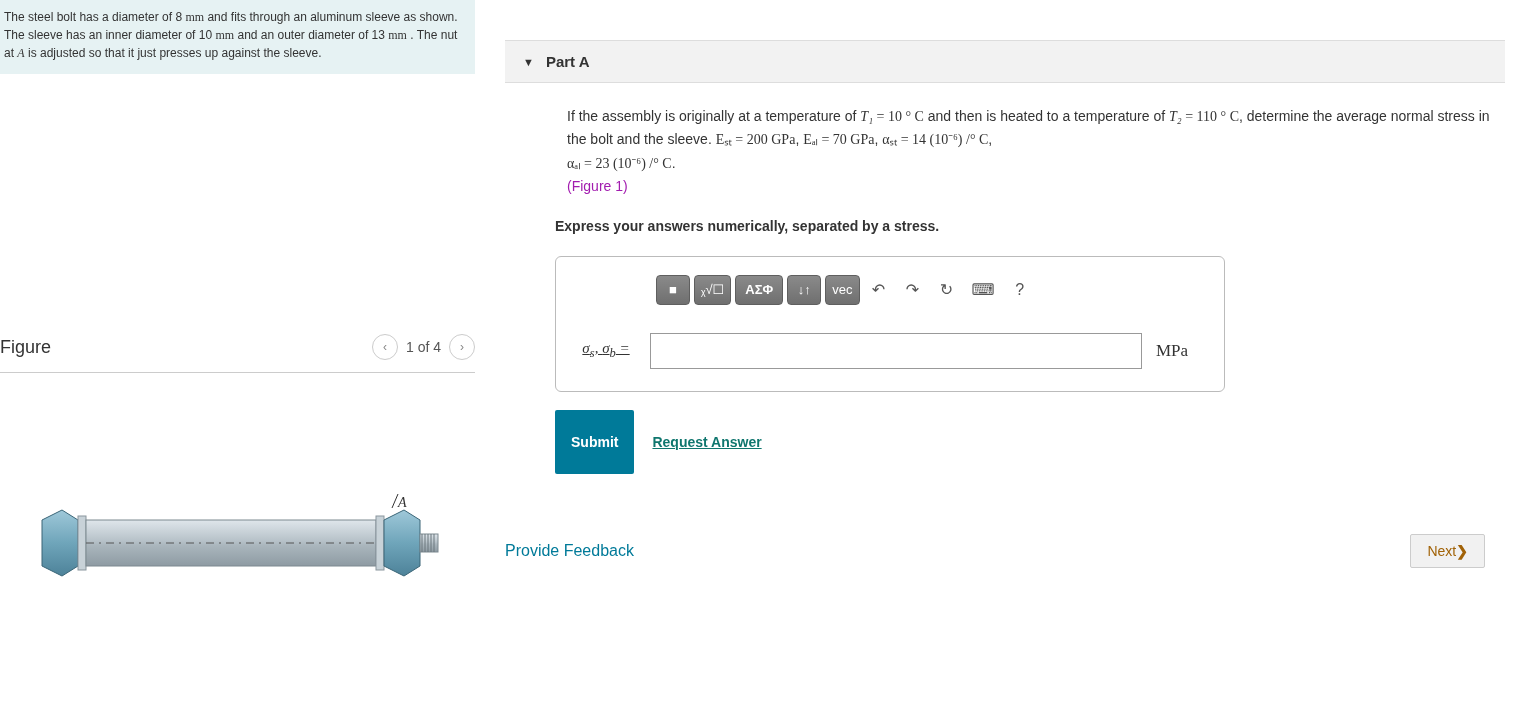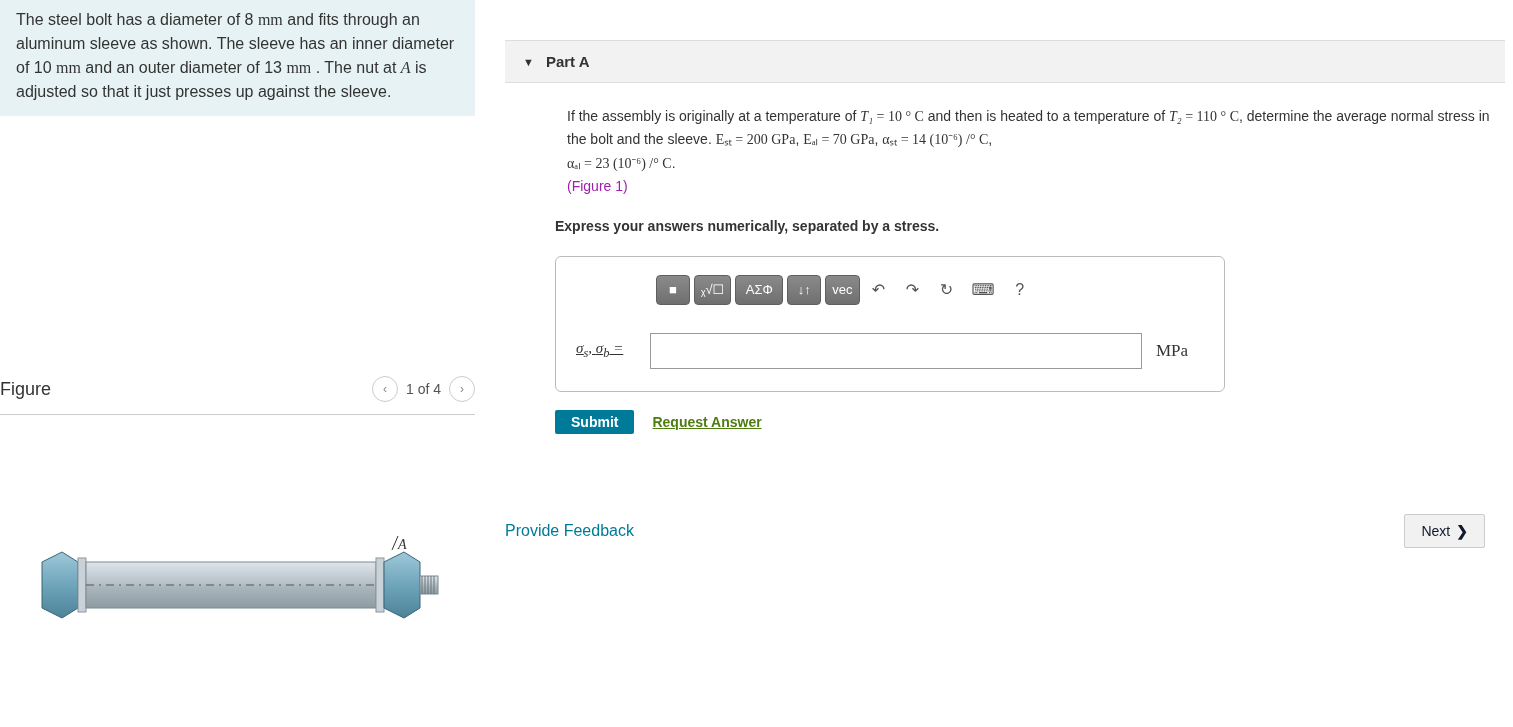--- a/index.html
+++ b/index.html
@@ -14,24 +14,24 @@
   }
   .left-panel {
     position: absolute;
     left: 0;
     top: 0;
     width: 475px;
     height: 727px;
   }
   .problem-statement {
     background: #e6f2f3;
-    padding: 8px 16px 12px 16px;
+    padding: 8px 16px 12px 4px;
     line-height: 1.5;
     color: #333;
-    font-size: 16px;
+    font-size: 12px;
   }
   .figure-section {
     margin-top: 260px;
     padding: 0 0;
   }
   .figure-header {
     display: flex;
     align-items: center;
     justify-content: space-between;
     border-bottom: 1px solid #ccc;
@@ -124,21 +124,21 @@
     height: 30px;
     min-width: 34px;
     display: inline-flex;
     align-items: center;
     justify-content: center;
     color: #fff;
     font-size: 13px;
     cursor: pointer;
     padding: 0 6px;
   }
-  .tool-btn.wide { min-width: 48px; }
+  .tool-btn.wide { min-width: 48px; font-weight: bold; }
   .plain-btn {
     background: transparent;
     border: none;
     height: 30px;
     min-width: 30px;
     display: inline-flex;
     align-items: center;
     justify-content: center;
     color: #555;
     font-size: 16px;
@@ -149,21 +149,21 @@
     display: flex;
     align-items: center;
     margin-top: 28px;
     gap: 14px;
   }
   .answer-label {
     font-family: "Times New Roman", serif;
     font-style: italic;
     font-size: 15px;
     min-width: 60px;
-    text-align: left;
+    text-align: center;
     text-decoration: underline;
   }
   .answer-input {
     flex: 1;
     height: 36px;
     border: 1px solid #999;
     border-radius: 0;
     padding: 0 8px;
     font-size: 14px;
   }
@@ -175,56 +175,55 @@
   .action-row {
     margin-top: 18px;
     display: flex;
     align-items: center;
     gap: 18px;
   }
   .submit-btn {
     background: #007a99;
     color: #fff;
     border: none;
-    padding: 4px 16px;
+    padding: 24px 16px;
     font-size: 14px;
     font-weight: bold;
     cursor: pointer;
     border-radius: 2px;
   }
   .request-link {
-    color: #4d7c0f;
+    color: #0f766e;
     font-weight: bold;
     font-size: 14px;
     text-decoration: underline;
     cursor: pointer;
   }
   .feedback-row {
-    margin-top: 80px;
+    margin-top: 60px;
     display: flex;
     justify-content: space-between;
     align-items: center;
     padding-right: 10px;
   }
   .feedback-link {
     color: #007a99;
     font-size: 16px;
     cursor: pointer;
   }
   .next-btn {
     background: #f1f1f1;
     border: 1px solid #ccc;
     padding: 8px 16px;
     font-size: 14px;
     cursor: pointer;
     border-radius: 2px;
-    color: #0f172a;
+    color: #a16207;
     display: inline-flex;
     align-items: center;
-    gap: 6px;
   }
   .mm { font-family: "Times New Roman", serif; }
   .mi { font-style: italic; }
 </style>
 </head>
 <body>
 
 <div class="left-panel">
   <div class="problem-statement">
     <span>The steel bolt has a diameter of 8 </span><span class="mm">mm</span><span> and fits through an aluminum sleeve as shown. The sleeve has an inner diameter of 10 </span><span class="mm">mm</span><span> and an outer diameter of 13 </span><span class="mm">mm</span><span> . The nut at </span><span class="mm mi">A</span><span> is adjusted so that it just presses up against the sleeve.</span>

